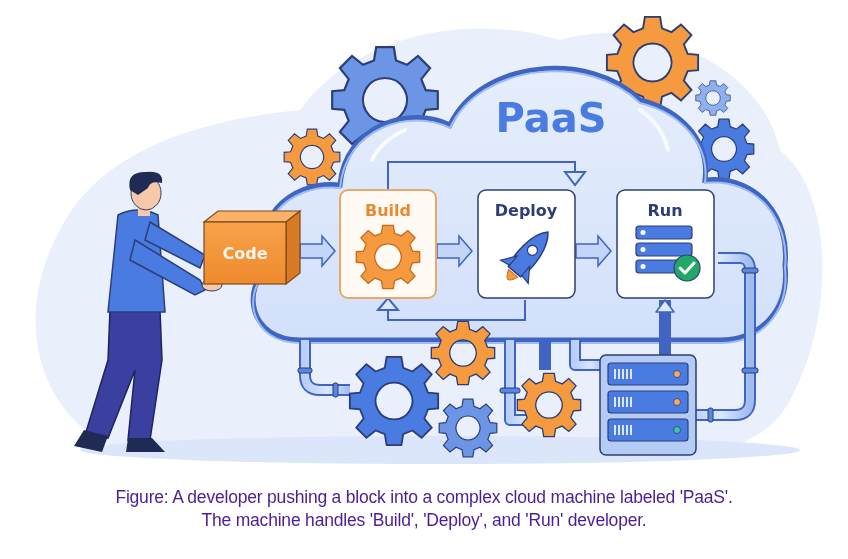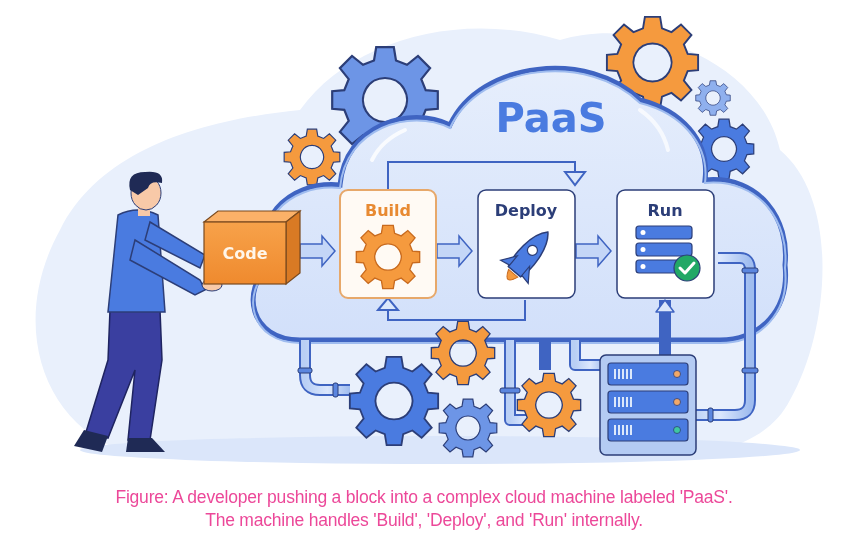--- a/index.html
+++ b/index.html
@@ -1,19 +1,19 @@
 <!DOCTYPE html>
 <html><head>
 <meta charset="utf-8">
 <style>
   html, body { margin:0; padding:0; }
   body { width:848px; height:559px; background:#ffffff; position:relative; overflow:hidden; font-family:"DejaVu Sans", sans-serif; }
   #scene { position:absolute; left:0; top:0; width:848px; height:480px; }
   .lbl { font-family:"DejaVu Sans", sans-serif; font-weight:bold; }
-  #caption { position:absolute; left:0; top:486px; width:848px; text-align:center; color:#ec4899; font-family:"Liberation Sans", sans-serif; font-size:17.5px; line-height:23px; letter-spacing:-0.2px; }
+  #caption { position:absolute; left:0; top:486px; width:848px; text-align:center; color:#4c1d95; font-family:"Liberation Sans", sans-serif; font-size:17.5px; line-height:23px; letter-spacing:-0.2px; }
   #caption div { white-space:nowrap; }
 </style>
 </head>
 <body>
 
 <svg id="scene" viewBox="0 0 848 480" xmlns="http://www.w3.org/2000/svg">
   <defs>
     <linearGradient id="cloudFill" x1="0" y1="0" x2="0" y2="1">
       <stop offset="0" stop-color="#e6eefc"></stop>
       <stop offset="1" stop-color="#d2e0fa"></stop>
@@ -212,14 +212,14 @@
   <g>
     <path d="M204,222 L218,211 L300,211 L286,222 Z" fill="#fbb168" stroke="#7a4a1e" stroke-width="1.2"></path>
     <path d="M286,222 L300,211 L300,273 L286,284 Z" fill="#d97a24" stroke="#7a4a1e" stroke-width="1.2"></path>
     <rect x="204" y="222" width="82" height="62" fill="url(#boxFront)" stroke="#7a4a1e" stroke-width="1.2"></rect>
     <text x="245" y="259" text-anchor="middle" class="lbl" font-size="16" fill="#fff6ea">Code</text>
   </g>
 </svg>
 
 <div id="caption">
   <div>Figure: A developer pushing a block into a complex cloud machine labeled 'PaaS'.</div>
-  <div>The machine handles 'Build', 'Deploy', and 'Run' internally.</div>
+  <div>The machine handles 'Build', 'Deploy', and 'Run' developer.</div>
 </div>
 
 </body></html>

